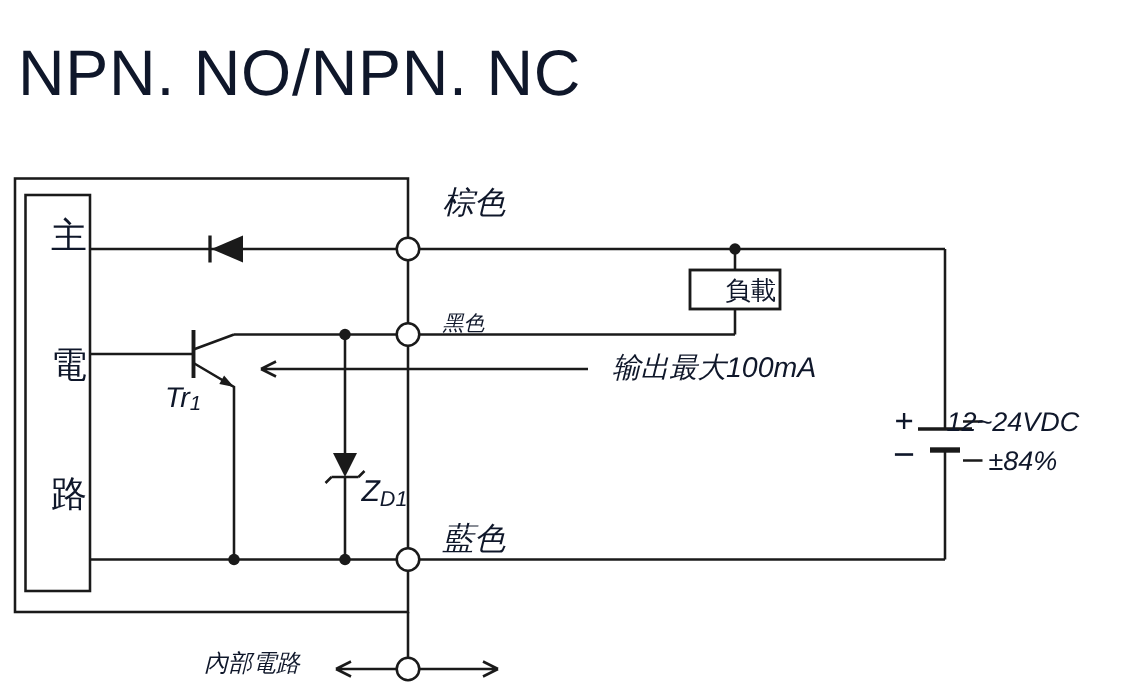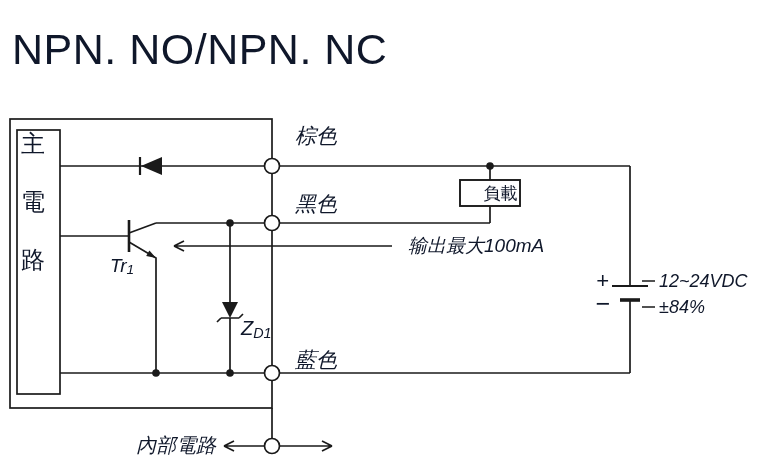--- a/index.html
+++ b/index.html
@@ -48,25 +48,25 @@
     top: 162px;
     width: 81px;
     height: 26px;
     display: flex;
     align-items: center;
     justify-content: center;
     font-size: 17px;
   }
   .vlabel {
     position: absolute;
-    left: 19px;
+    left: 32px;
     top: 97px;
     width: 28px;
     font-size: 24px;
-    line-height: 58px;
+    line-height: 86px;
     word-break: break-all;
     text-align: center;
   }
 </style>
 </head>
 <body>
 
 <div class="canvas">
 
   <svg class="layer" width="764" height="456" viewBox="0 0 764 456">
@@ -121,35 +121,35 @@
       <circle cx="272" cy="355" r="7.5"></circle>
       <circle cx="272" cy="428" r="7.5"></circle>
     </g>
   </svg>
 
   <div class="title">NPN. NO/NPN. NC</div>
 
   <div class="vlabel">主電路</div>
 
   <div class="t" style="left:295px; top:107px; font-size:21px">棕色</div>
-  <div class="t" style="left:295px; top:175px; font-size:21px">黑色</div>
+  <div class="t" style="left:295px; top:190px; font-size:14px">黑色</div>
   <div class="t" style="left:295px; top:331px; font-size:21px">藍色</div>
 
   <div class="t" style="left:408px; top:218px; font-size:19px">输出最大100mA</div>
 
   <div class="load-label">負載</div>
 
   <div class="t" style="left:110px; top:238px; font-size:19px">
     <span>Tr</span><span class="sub">1</span>
   </div>
 
   <div class="t" style="left:241px; top:300px; font-size:20px">
     <span>Z</span><span class="sub">D1</span>
   </div>
 
   <div class="t" style="left:596px; top:252px; font-size:22px">+</div>
   <div class="t" style="left:595px; top:273px; font-size:25px">−</div>
-  <div class="t" style="left:659px; top:254px; font-size:18px">12~24VDC</div>
+  <div class="t" style="left:631px; top:254px; font-size:18px">12~24VDC</div>
   <div class="t" style="left:659px; top:280px; font-size:18px">±84%</div>
 
-  <div class="t" style="left:136px; top:417px; font-size:20px">內部電路</div>
+  <div class="t" style="left:136px; top:417px; font-size:16px">內部電路</div>
 
 </div>
 
 </body></html>

